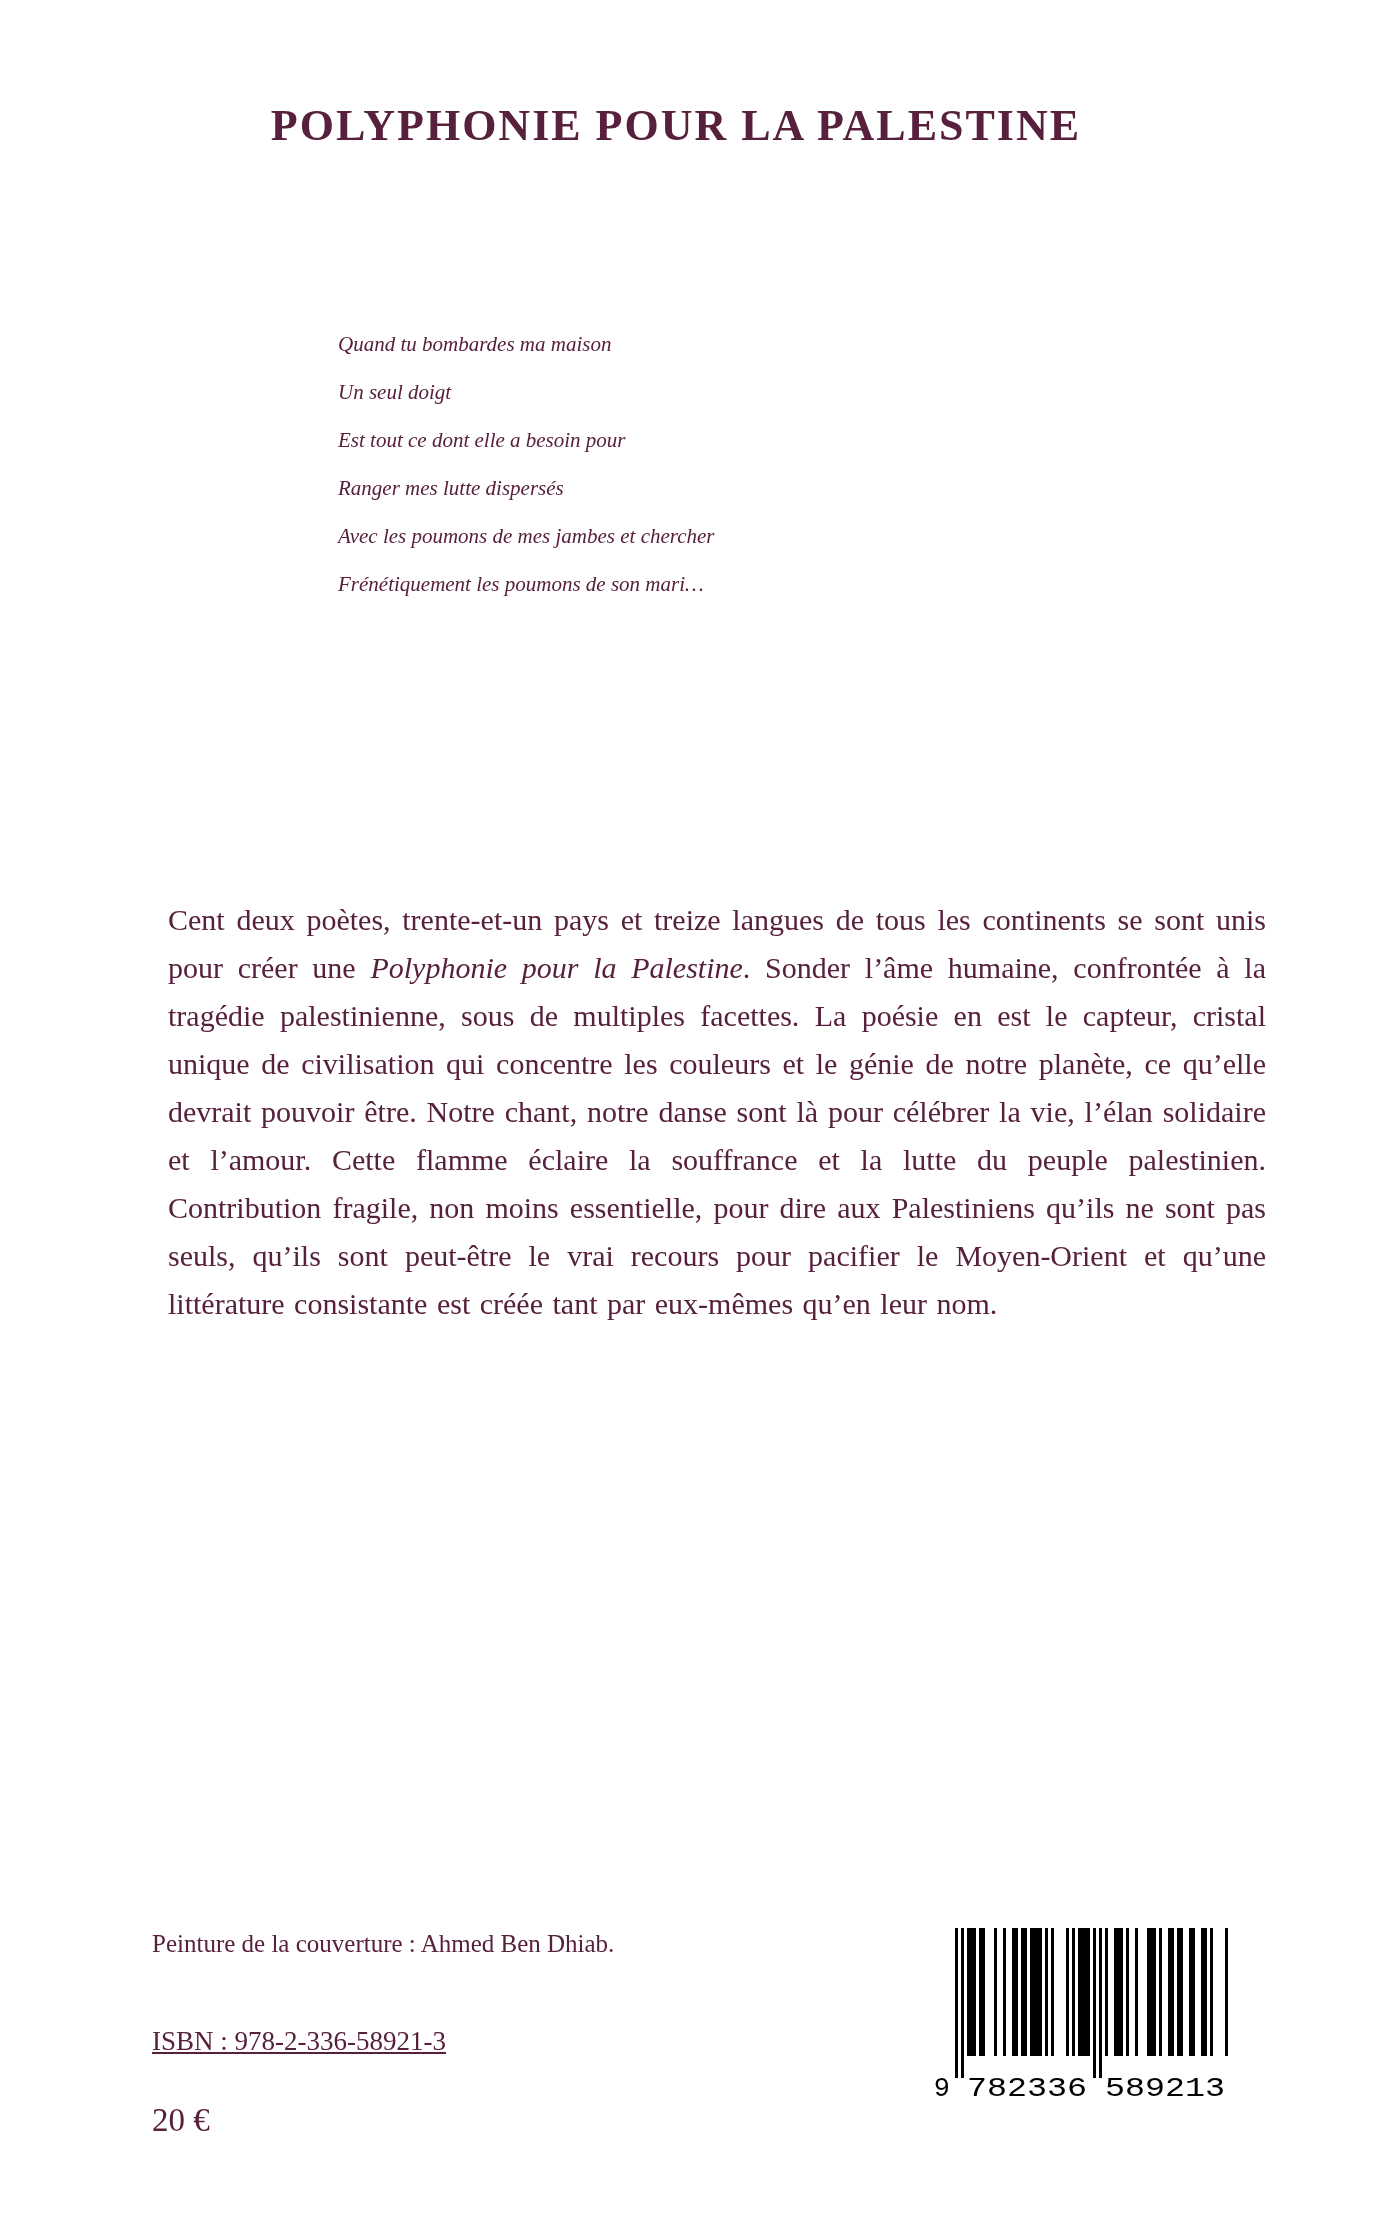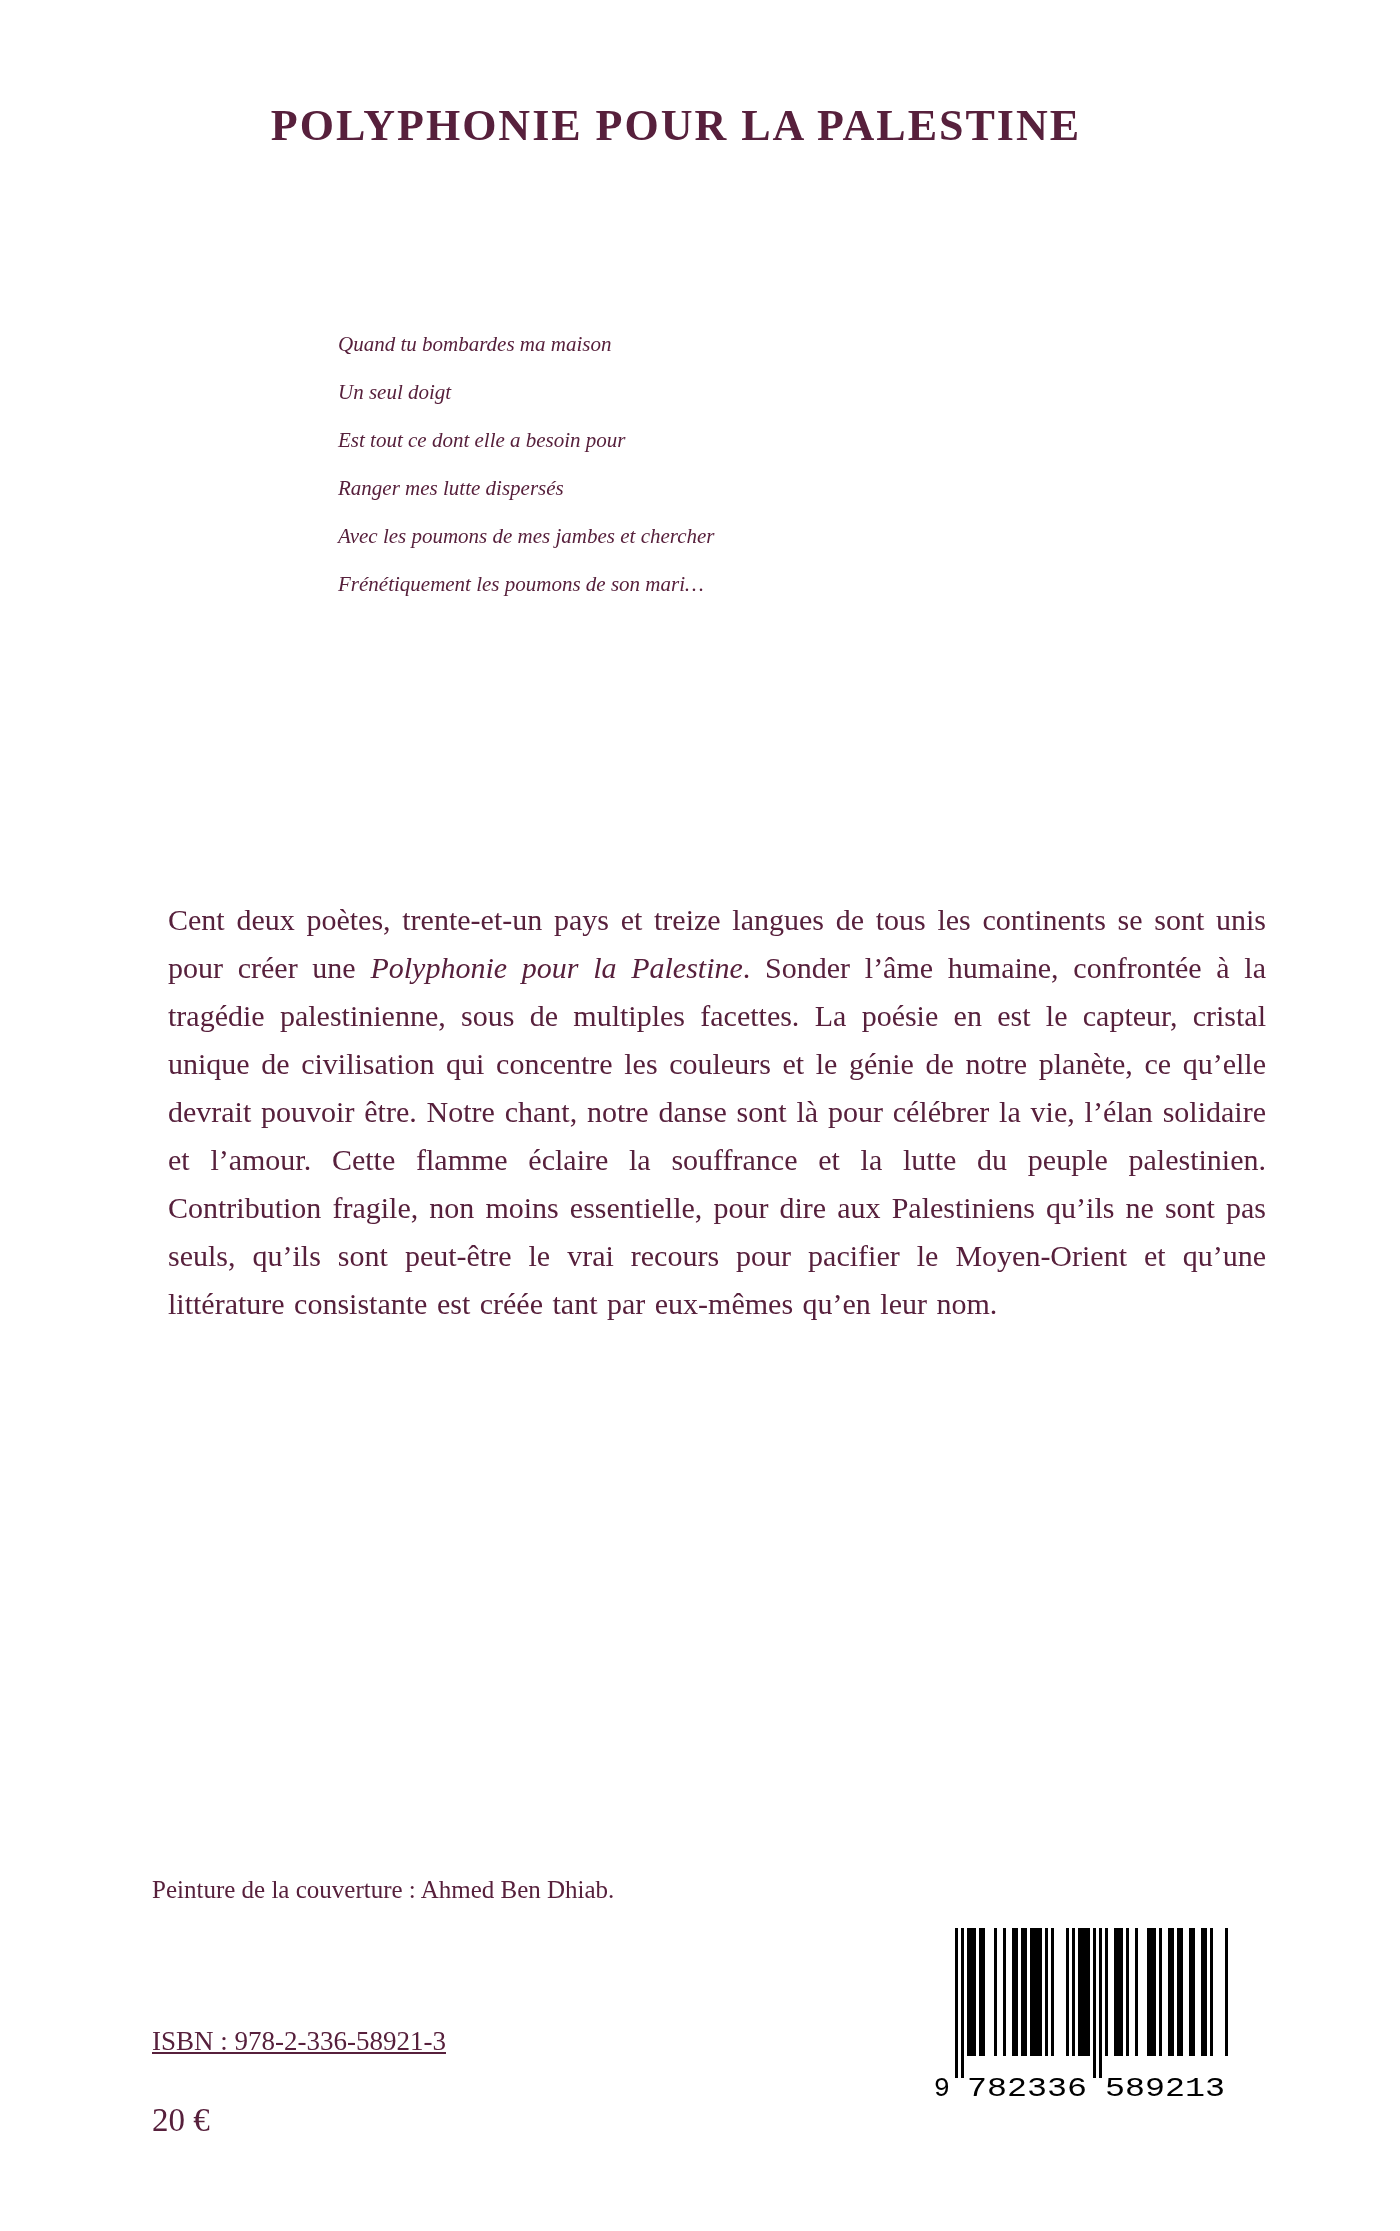--- a/index.html
+++ b/index.html
@@ -40,21 +40,21 @@
     margin:16px;
     font-size:30px;
     line-height:48px;
     text-align:justify;
     word-spacing:2px;
   }
   .body-text em{font-style:italic;}
   .credit{
     position:absolute;
     left:152px;
-    top:1876px;
+    top:1930px;
     font-size:25px;
   }
   .isbn{
     position:absolute;
     left:152px;
     top:2026px;
     font-size:27px;
     text-decoration:underline;
   }
   .price{

